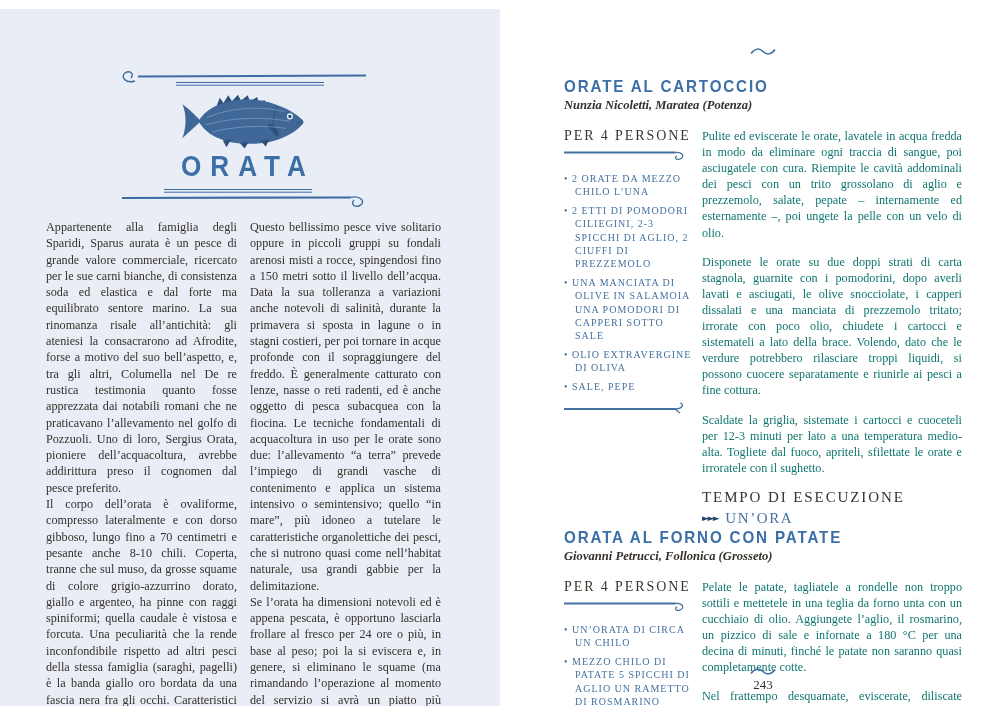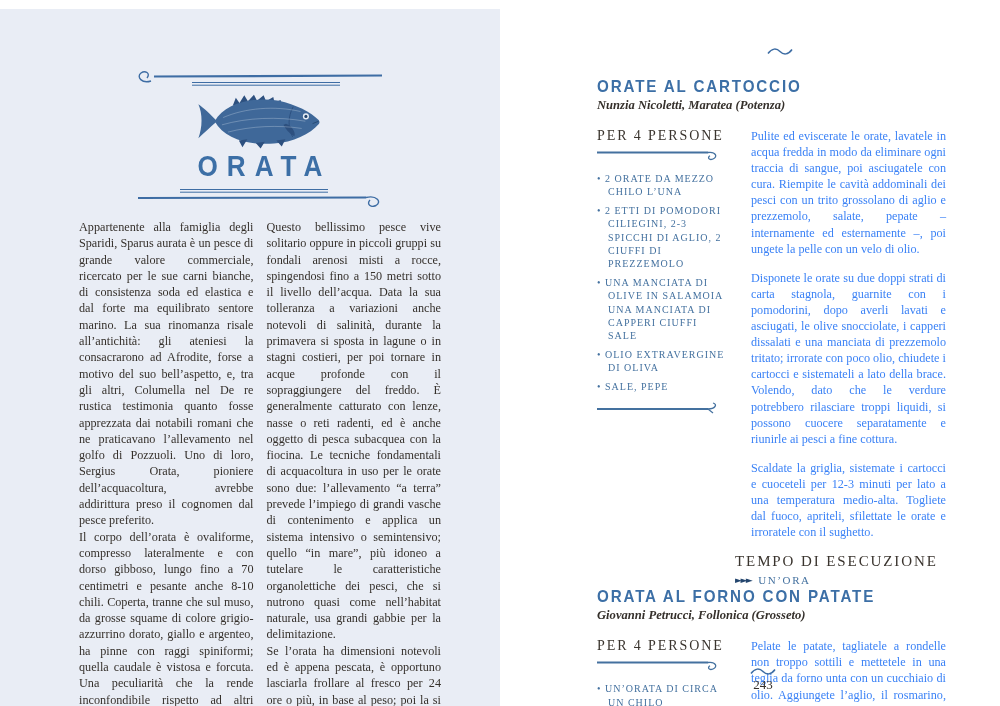--- a/index.html
+++ b/index.html
@@ -1,20 +1,20 @@
 <!DOCTYPE html>
 <html lang="it"><head>
 <meta charset="utf-8">
 <style>
   * { box-sizing: border-box; }
   html,body { margin:0; padding:0; }
   body { width:1000px; height:706px; font-family:"Liberation Serif", serif; background:#fff; }
   .spread { display:flex; width:1000px; height:706px; }
 
-  .page { width:500px; height:706px; position:relative; overflow:hidden;padding-left:33px; }
+  .page { width:500px; height:706px; position:relative; overflow:hidden; }
   .page.left  { background:#e9edf5;margin-top:9px; }
   .page.right { background:#ffffff; }
 
   
   .left-inner { padding:60px 59px 0 46px; }
   .species-header { text-align:center; }
   .species-header svg { display:block; margin:0 auto; }
   .fish-wrap { margin:3px auto 0; width:132px; }
   h1.species-title {
     margin:2px 0 4px; color:#3c6fa6;
@@ -41,25 +41,25 @@
   .steps-col { width:260px; margin-left:10px; }
   .serves-label { font-size:14px; letter-spacing:1.9px; color:#3a342e; }
   .ing-divider { display:block; margin:3px 0 7px; }
   .ing-divider.bottom { margin:7px 0 0; }
   ul.ingredient-list { list-style:none; margin:0; padding:0; }
   ul.ingredient-list li {
     font-size:10px; line-height:13.4px; letter-spacing:1px; color:#44719f;
     padding-left:11px; text-indent:-11px; margin:0 0 5px;
   }
   ul.ingredient-list li::before { content:"• "; color:#44719f; }
-  .steps-col p { margin:0 16px 13px; font-size:12.2px; line-height:16.1px; text-align:justify; color:#3b82f6; }
+  .steps-col p { margin:0 0 13px; font-size:12.2px; line-height:16.1px; text-align:justify; color:#0f766e; }
   .time-label { font-size:15px; letter-spacing:1.9px; color:#3a342e; margin-top:5px; }
   .time-row { margin-top:4px; display:flex; align-items:center; }
   .time-arrows { color:#24466e; font-family:"DejaVu Sans", sans-serif; font-size:9px; letter-spacing:-1.5px; margin-right:7px; }
-  .time-value { font-size:11px; letter-spacing:1.6px; color:#44719f; }
+  .time-value { font-size:15px; letter-spacing:1.6px; color:#44719f; }
   .recipe.first { min-height:350px; }
 
   
   .page-footer { position:absolute; bottom:13px; text-align:center; }
   .page.left  .page-footer { left:46px;  width:395px; }
   .page.right .page-footer { left:64px; width:398px; }
   .page-footer svg { display:block; margin:0 auto 1px; }
   .page-number { font-size:13px; color:#35302b; }
 </style>
 </head>
@@ -144,21 +144,21 @@
                   <g stroke="#44719f" fill="none">
                     <path d="M0,4.5 L111,4.5" stroke-width="1.8"></path>
                     <path d="M111,4.5 C119,3.5 121,9 116,11 C112,12.6 110,9.5 113,7.8" stroke-width="1.3"></path>
                   </g>
                 </svg>
             </span>
             <ul class="ingredient-list">
 
             <li>2 ORATE DA MEZZO CHILO L’UNA</li>
                 <li>2 ETTI DI POMODORI CILIEGINI, 2-3 SPICCHI DI AGLIO, 2 CIUFFI DI PREZZEMOLO</li>
-                <li>UNA MANCIATA DI OLIVE IN SALAMOIA UNA MANCIATA DI CAPPERI CIUFFI SALE</li>
+                <li>UNA MANCIATA DI OLIVE IN SALAMOIA UNA POMODORI DI CAPPERI SOTTO SALE</li>
                 <li>OLIO EXTRAVERGINE DI OLIVA</li>
                 <li>SALE, PEPE</li>
               </ul>
             <span class="ing-divider bottom">
               <svg width="124" height="12" viewBox="0 0 124 12">
                   <g stroke="#44719f" fill="none">
                     <path d="M0,7 L111,7" stroke-width="1.8"></path>
                     <path d="M111,7 C118,6.8 121,2.5 116,1" stroke-width="1.3"></path>
                     <path d="M116,11 L111,7" stroke-width="1.3"></path>
                   </g>

